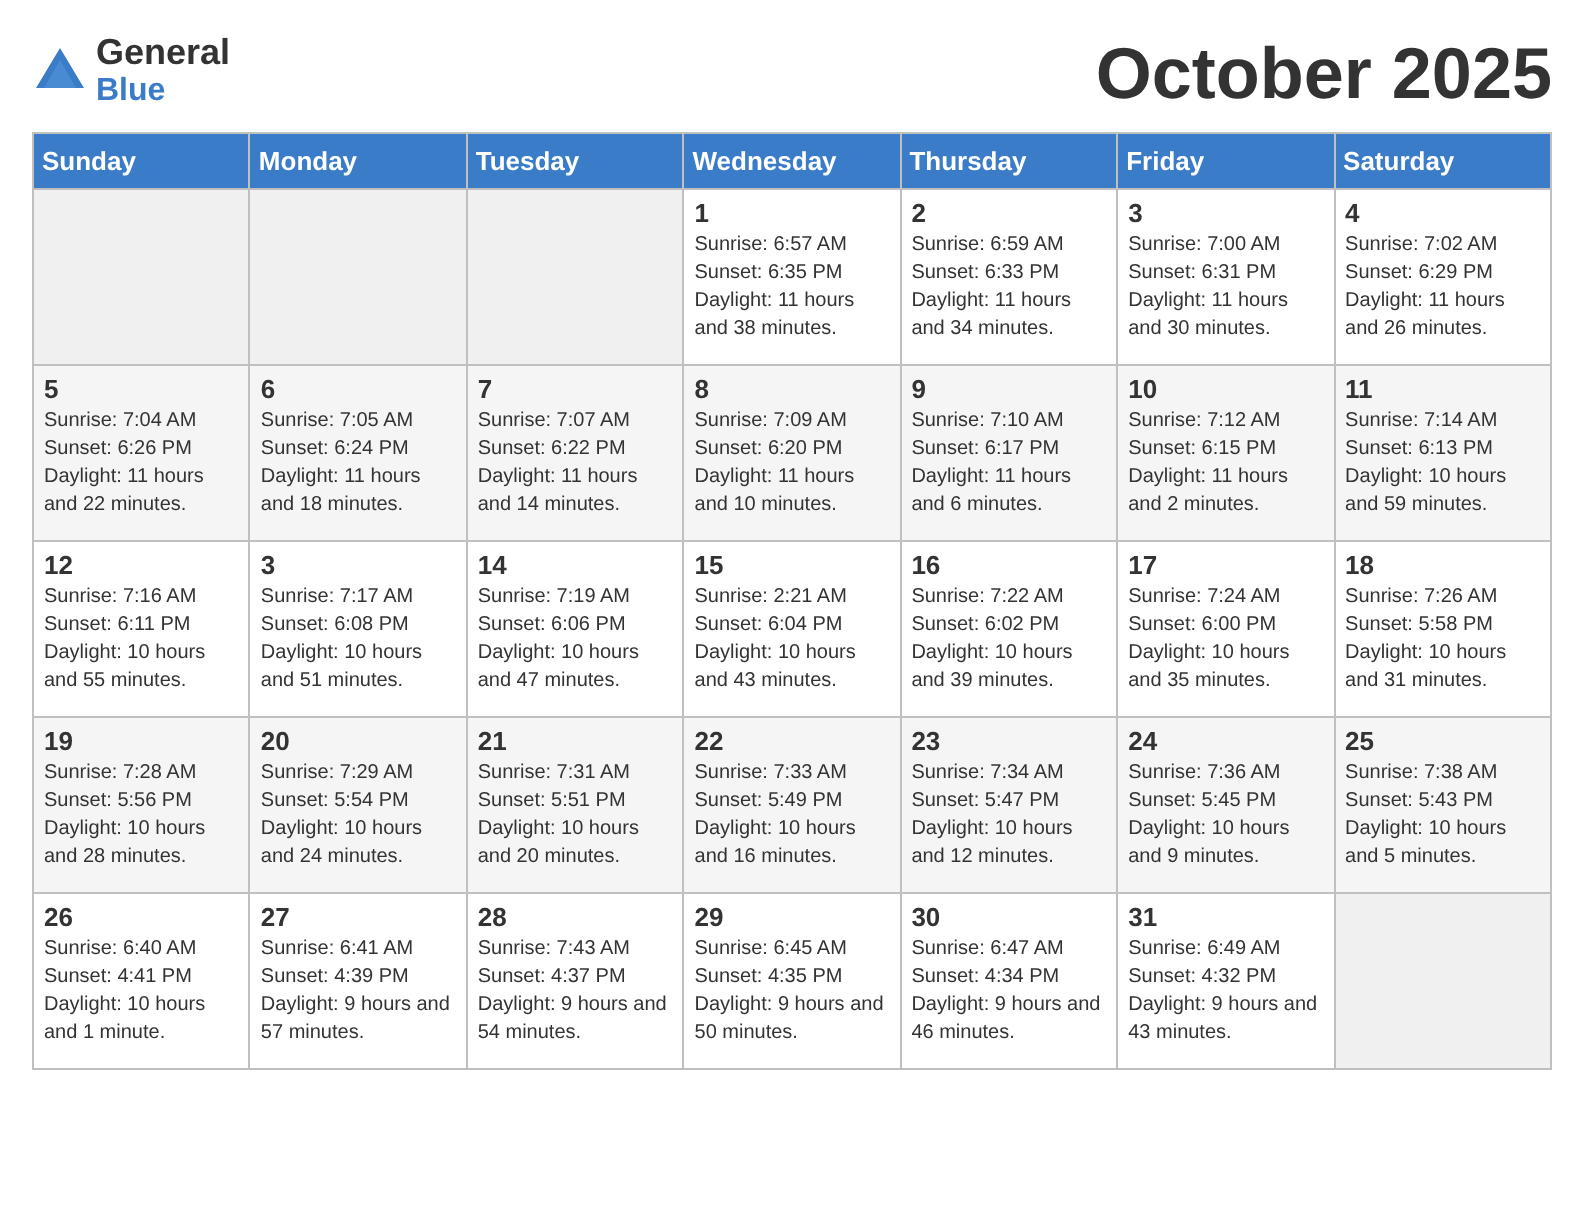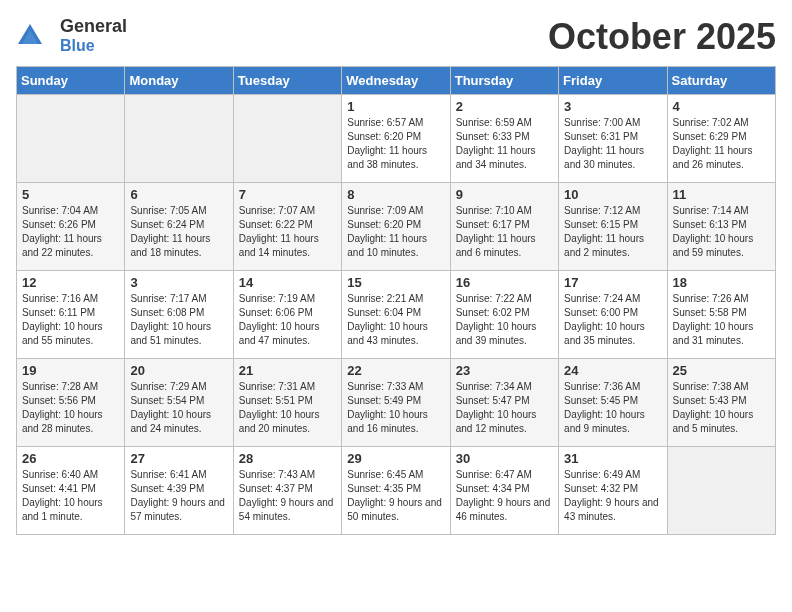--- a/index.html
+++ b/index.html
@@ -12,21 +12,21 @@
     }
     .header-area {
       display: flex;
       justify-content: space-between;
       align-items: flex-start;
       margin-bottom: 8px;
     }
     .logo {
       display: flex;
       align-items: center;
-      gap: 16px;
+      gap: 4px;
     }
     .logo-text-general {
       font-size: 18px;
       font-weight: bold;
       color: #333;
     }
     .logo-text-blue {
       font-size: 16px;
       font-weight: bold;
       color: #3a7cc7;
@@ -129,21 +129,21 @@
       </tr>
   </thead>
   <tbody id="calendar-body">
   <tr class="week-row">
         <td class="empty-cell"></td>
         <td class="empty-cell"></td>
         <td class="empty-cell"></td>
         <td>
           <span class="day-number">1</span>
           <div class="day-info">Sunrise: 6:57 AM
-Sunset: 6:20 PM
+Sunset: 6:35 PM
 Daylight: 11 hours
 and 38 minutes.</div>
         </td>
         <td>
           <span class="day-number">2</span>
           <div class="day-info">Sunrise: 6:59 AM
 Sunset: 6:33 PM
 Daylight: 11 hours
 and 34 minutes.</div>
         </td>

